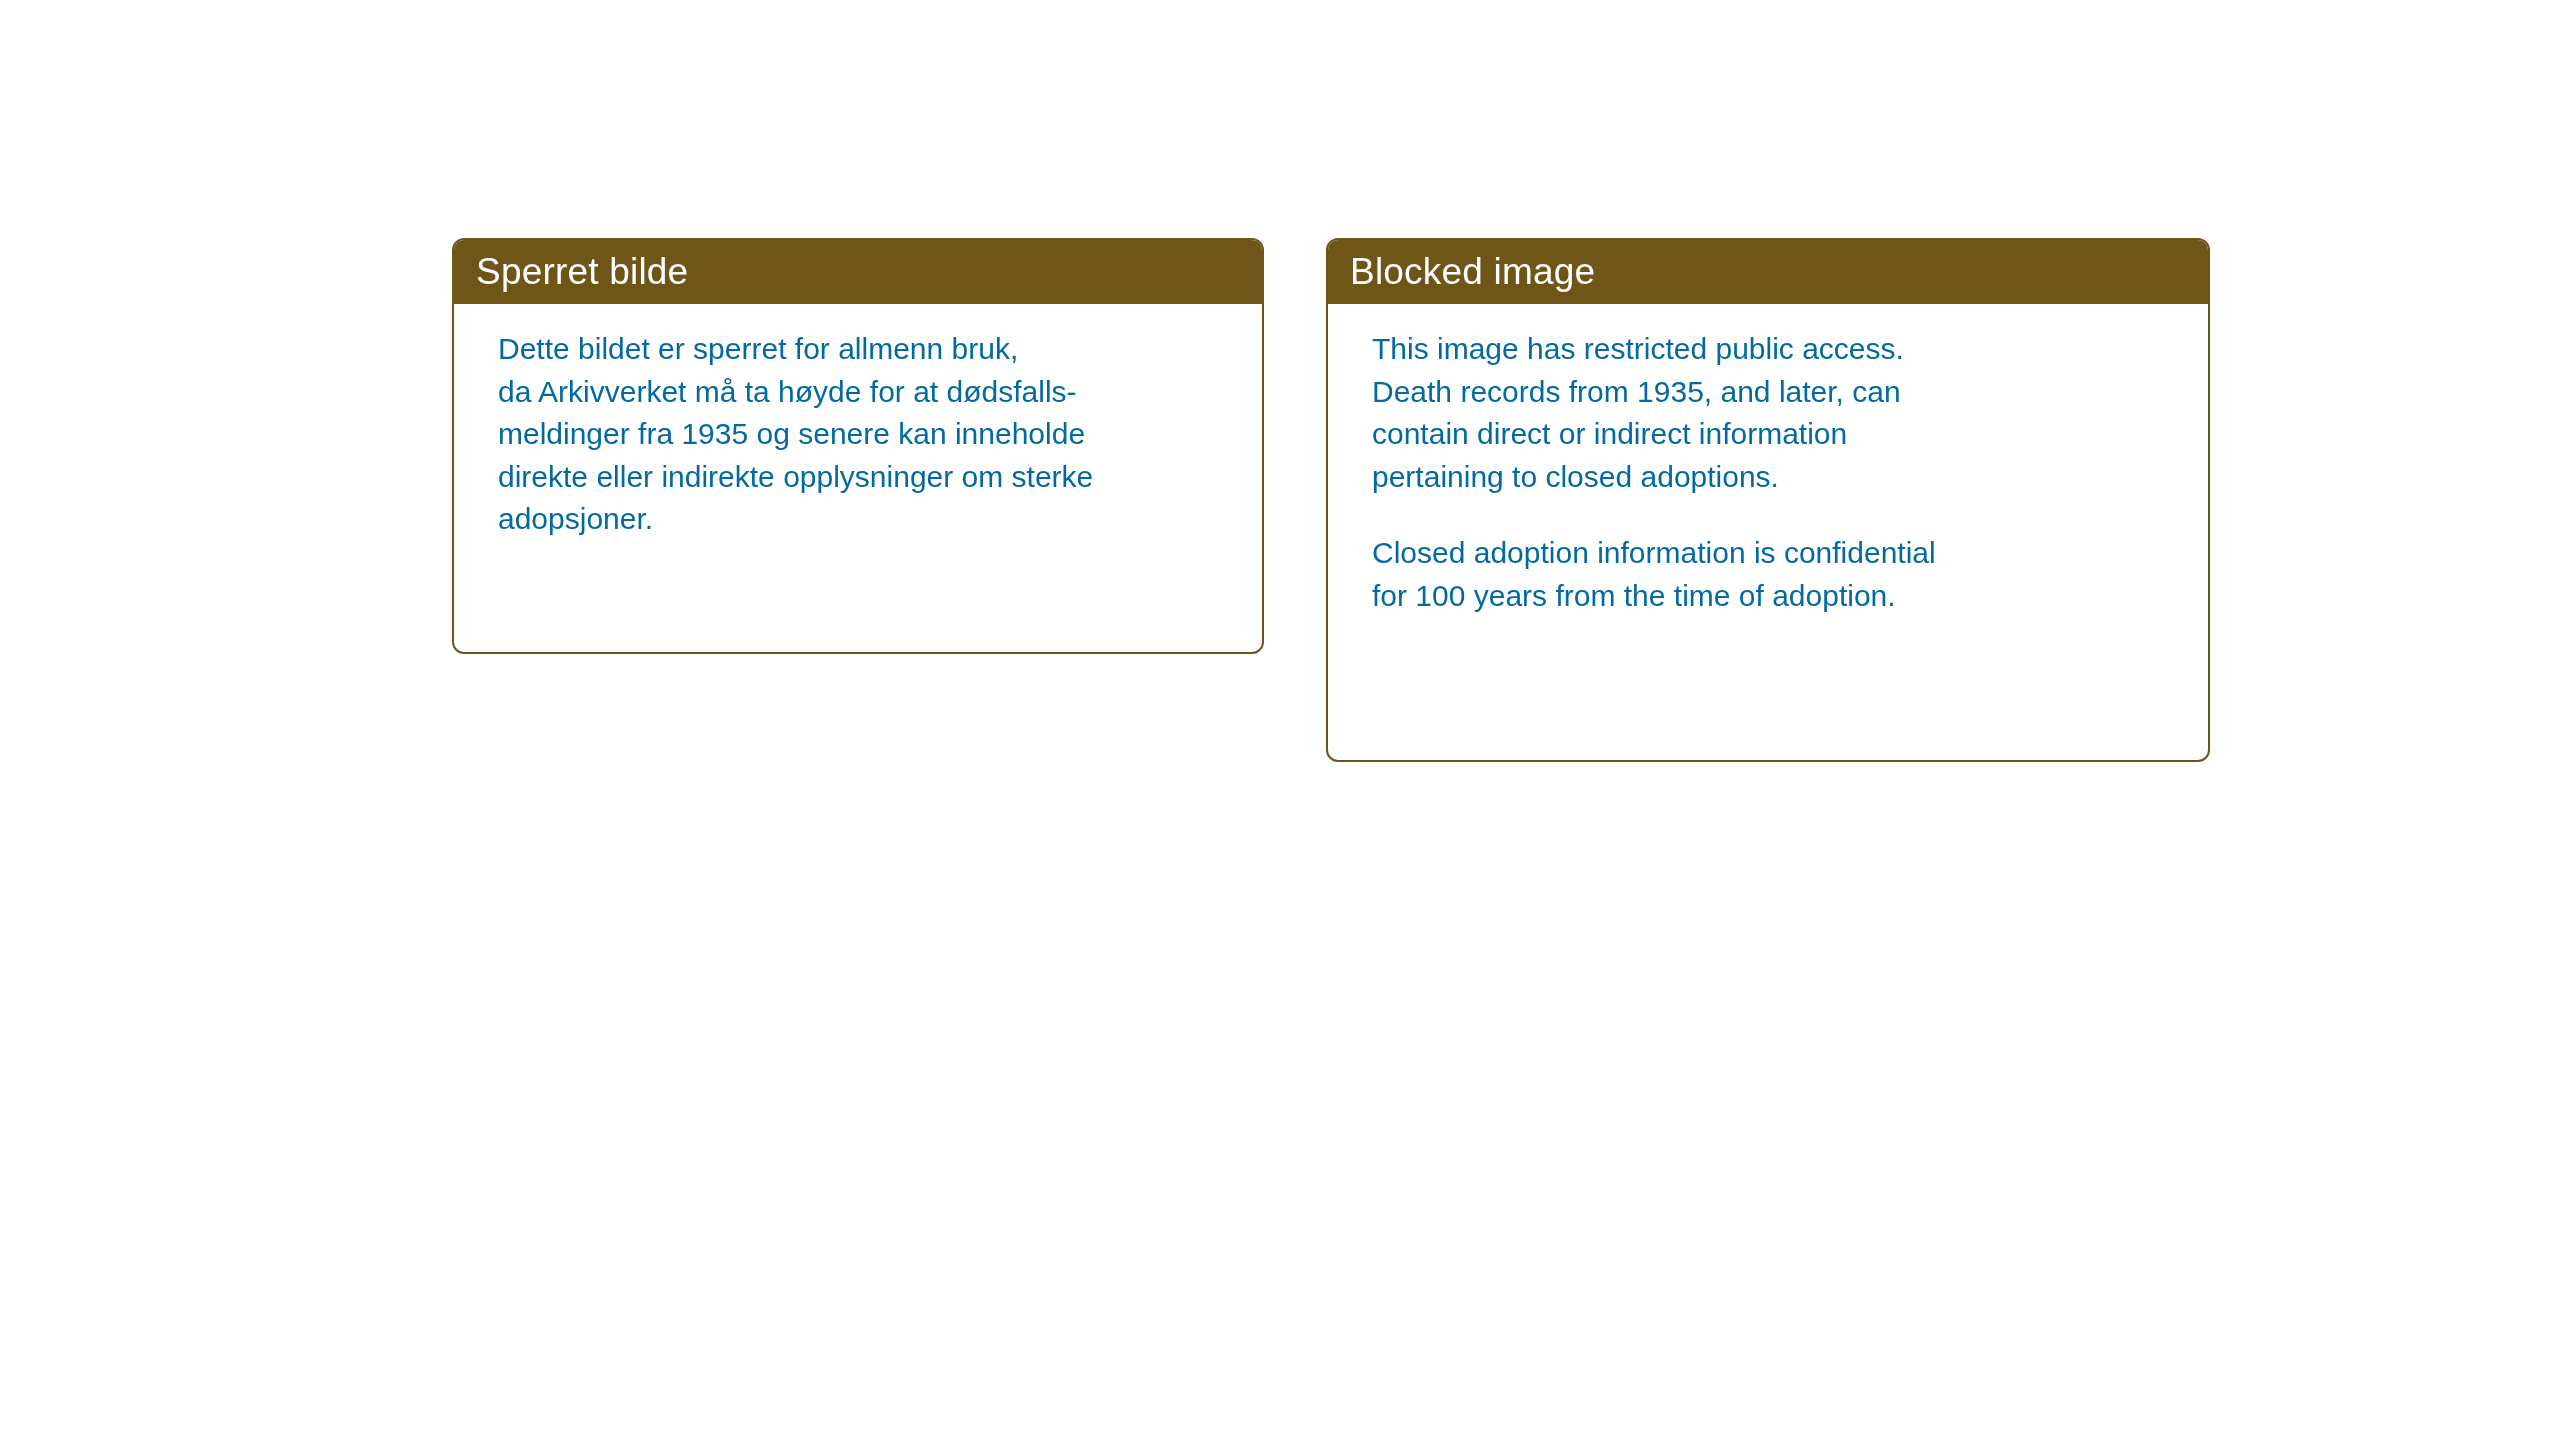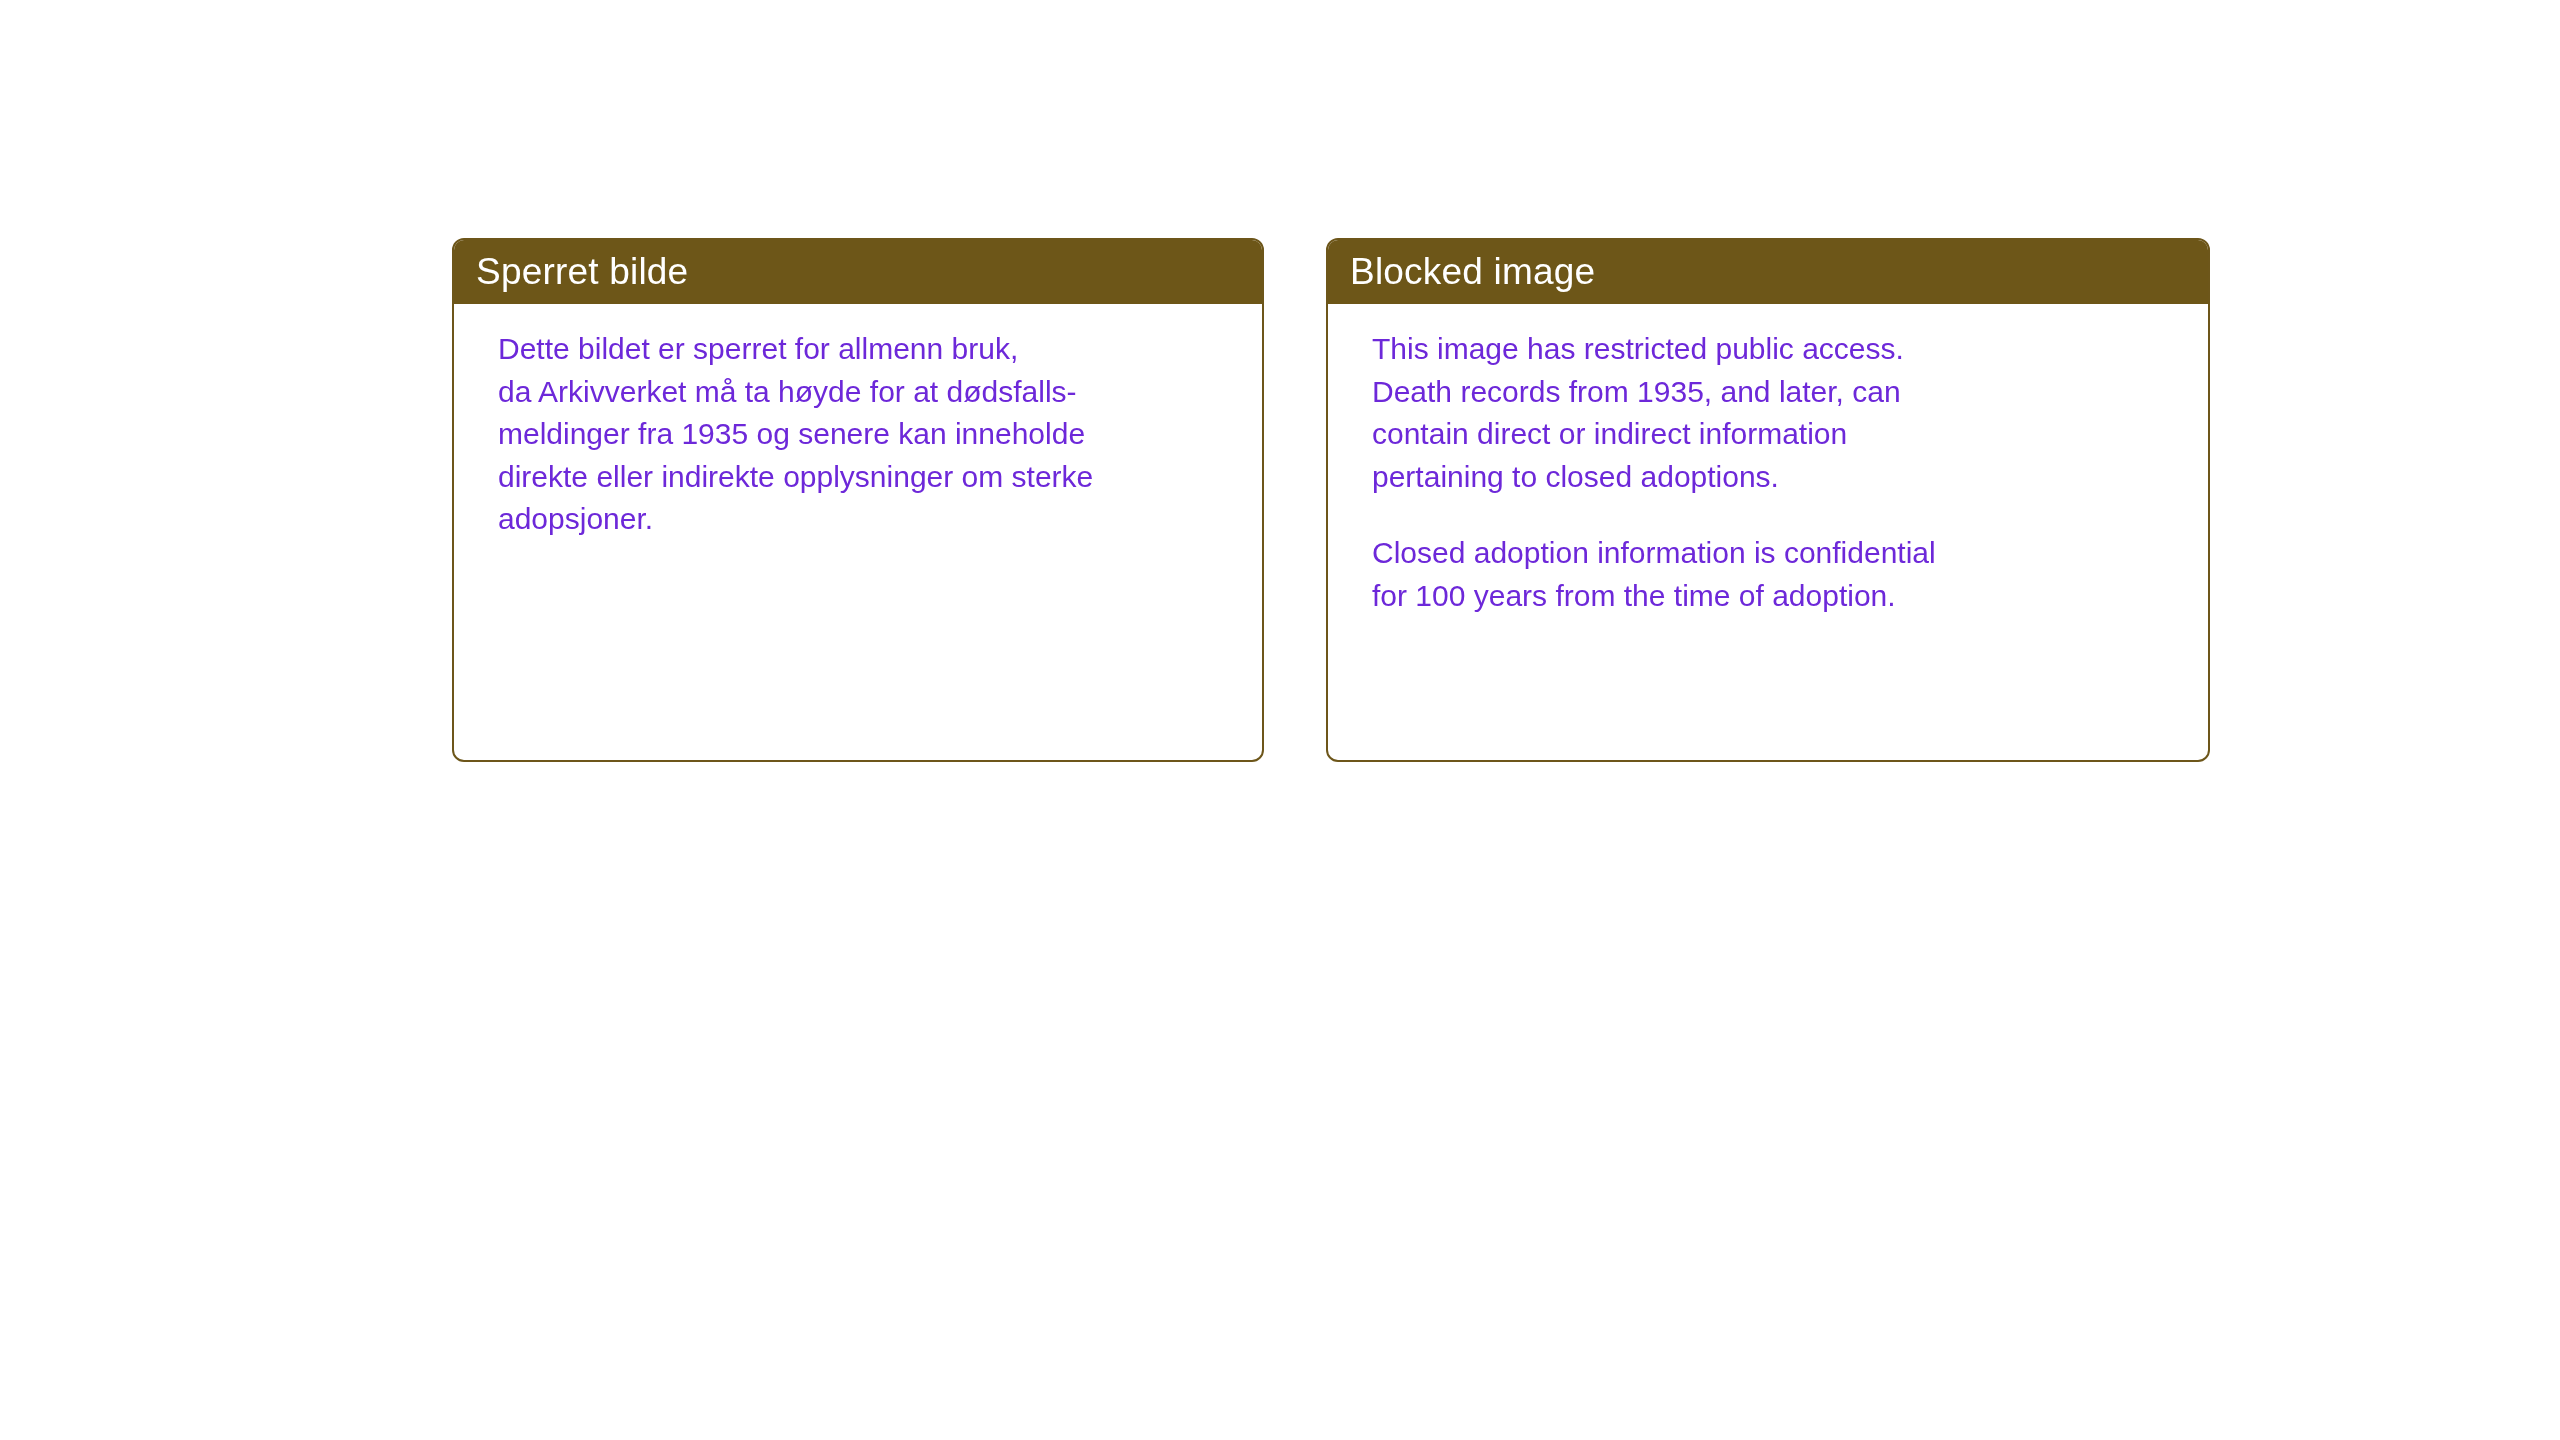--- a/index.html
+++ b/index.html
@@ -29,40 +29,40 @@
   }
   .panel {
     background: #ffffff;
     border: 2px solid #6d561a;
     border-radius: 12px;
     box-sizing: border-box;
     overflow: hidden;
   }
   .panel.no {
     width: 812px;
-    height: 524px;
+    height: 416px;
   }
   .panel.en {
     width: 884px;
     height: 524px;
   }
   .panel-header {
     background: #6d5618;
     color: #ffffff;
     font-size: 37px;
     line-height: 1.0;
     padding: 13px 0 14px 22px;
     letter-spacing: 0.2px;
     font-weight: 400;
   }
   .panel-body {
     padding: 24px 30px 20px 44px;
   }
   .para {
-    color: #6d28d9;
+    color: #0369a1;
     font-size: 30px;
     line-height: 42.5px;
     margin: 0 0 0 0;
     white-space: pre-line;
   }
   .para + .para {
     margin-top: 34px;
   }
   .panel.en .panel-body {
   }

